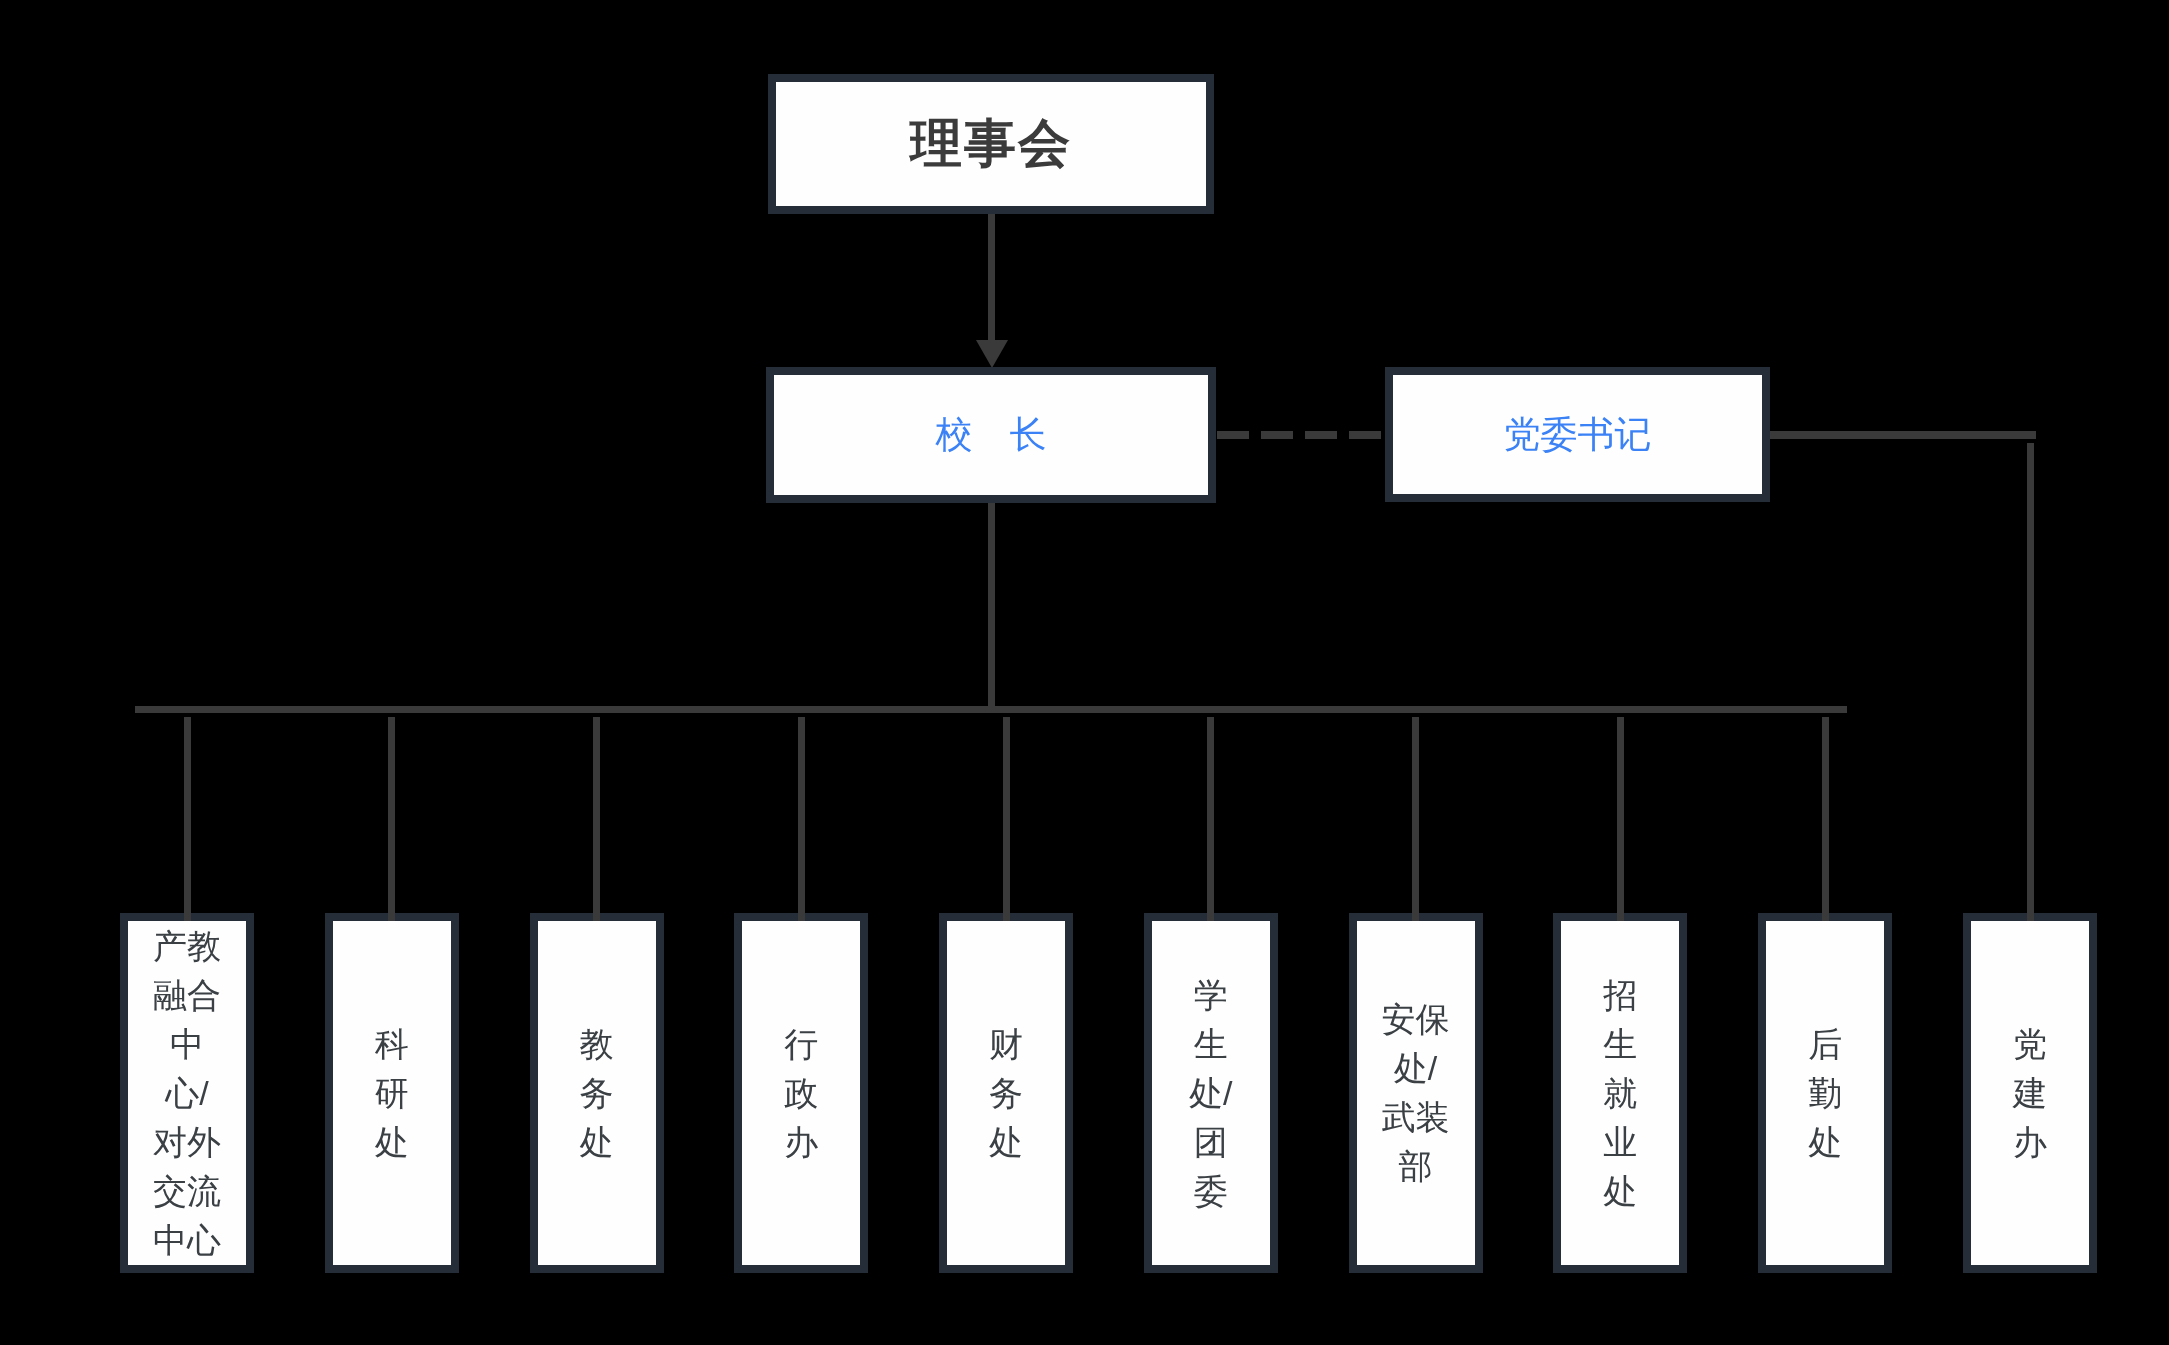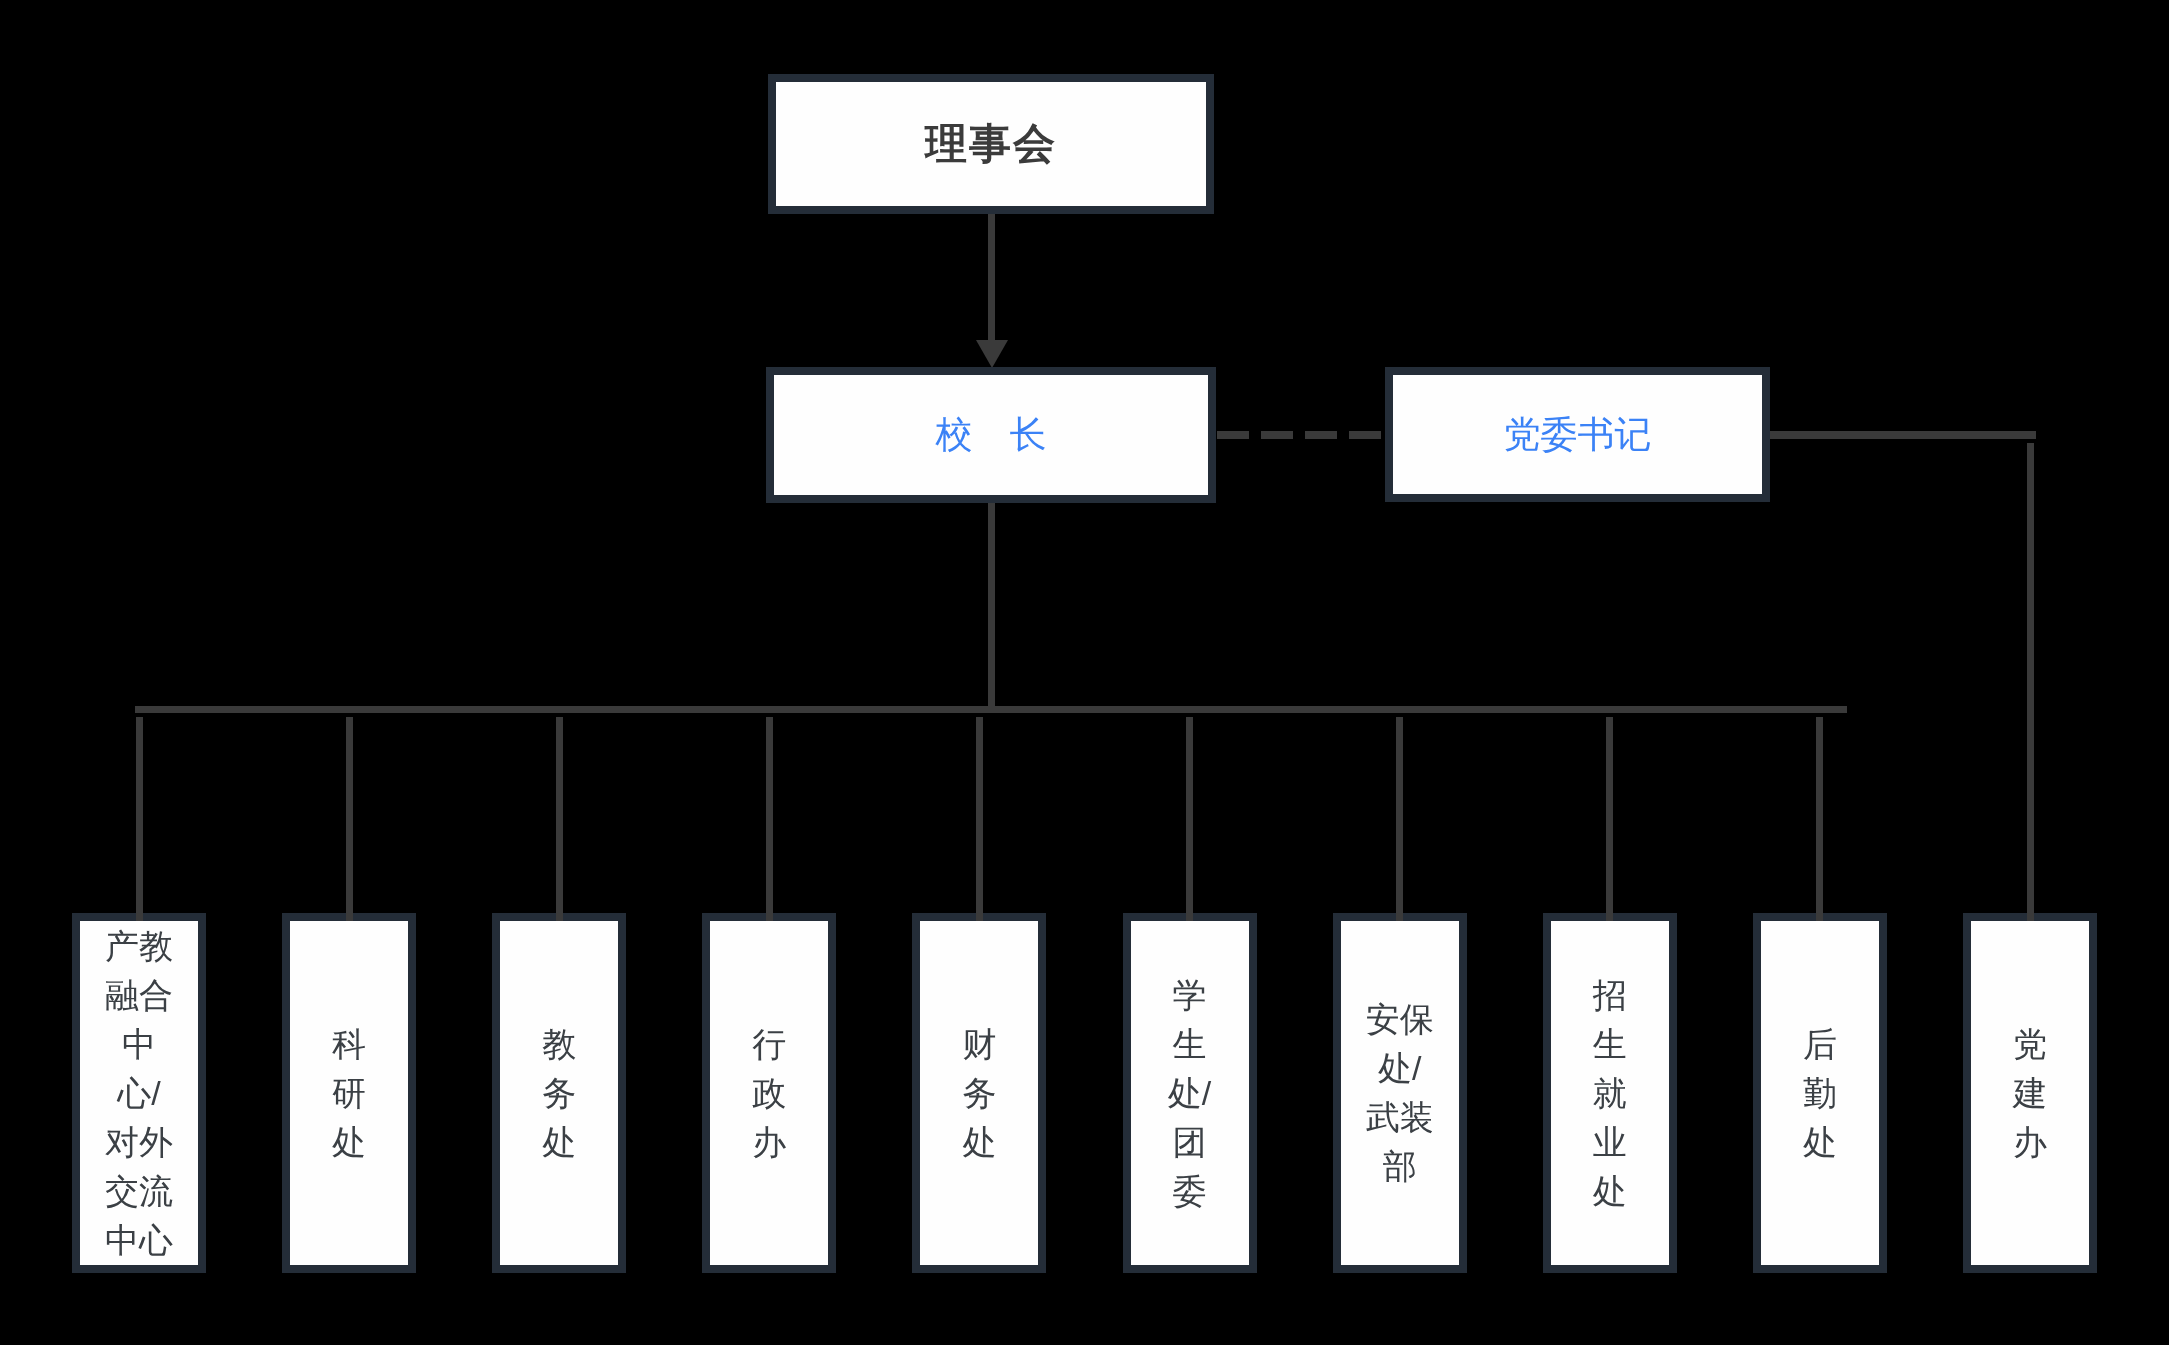--- a/index.html
+++ b/index.html
@@ -7,21 +7,21 @@
     position:relative;width:2169px;height:1345px;background:#000;overflow:hidden;
     font-family:"Liberation Sans","DejaVu Sans",sans-serif;
   }
   .node{
     position:absolute;background:#fefefe;border:8px solid #242d38;
     box-sizing:border-box;display:flex;align-items:center;justify-content:center;
   }
   .node .label{color:#3b82f6;text-align:center;white-space:pre-line;}
   
   .board{left:768px;top:74px;width:446px;height:140px;}
-  .board .label{font-weight:bold;font-size:42px;color:#3b3b3b;letter-spacing:2px;}
+  .board .label{font-weight:bold;font-size:52px;color:#3b3b3b;letter-spacing:2px;}
   
   .president{left:766px;top:367px;width:450px;height:136px;}
   .president .label{font-size:37px;}
   .secretary{left:1385px;top:367px;width:385px;height:135px;}
   .secretary .label{font-size:37px;}
   
   .line{position:absolute;background:#3a3a3a;}
   .arrow-line{left:988px;top:214px;width:7px;height:128px;}
   .arrow-head{
     position:absolute;left:976px;top:340px;width:0;height:0;
@@ -36,21 +36,21 @@
   .president-stem{left:988px;top:503px;width:7px;height:206px;}
   .bus{left:135px;top:706px;width:1712px;height:7px;}
   
   .dept-row{
     position:absolute;left:72px;top:913px;width:2025px;height:360px;
     display:flex;justify-content:space-between;
   }
   .dept{
     position:relative;width:134px;height:360px;background:#fefefe;
     border:8px solid #242d38;box-sizing:border-box;
-    display:flex;align-items:center;justify-content:center;overflow:visible;
+    display:flex;align-items:center;justify-content:center;overflow:visible;margin-left:48px;
   }
   .dept .stem{
     position:absolute;left:50%;top:-204px;width:7px;height:204px;
     margin-left:-3.5px;background:#3a3a3a;
   }
   .dept:last-child .stem{top:-478px;height:478px;margin-left:-2.5px;}
   .dept .label{font-size:34px;line-height:49px;color:#3b4045;text-align:center;white-space:pre-line;}
 </style>
 </head>
 <body>

